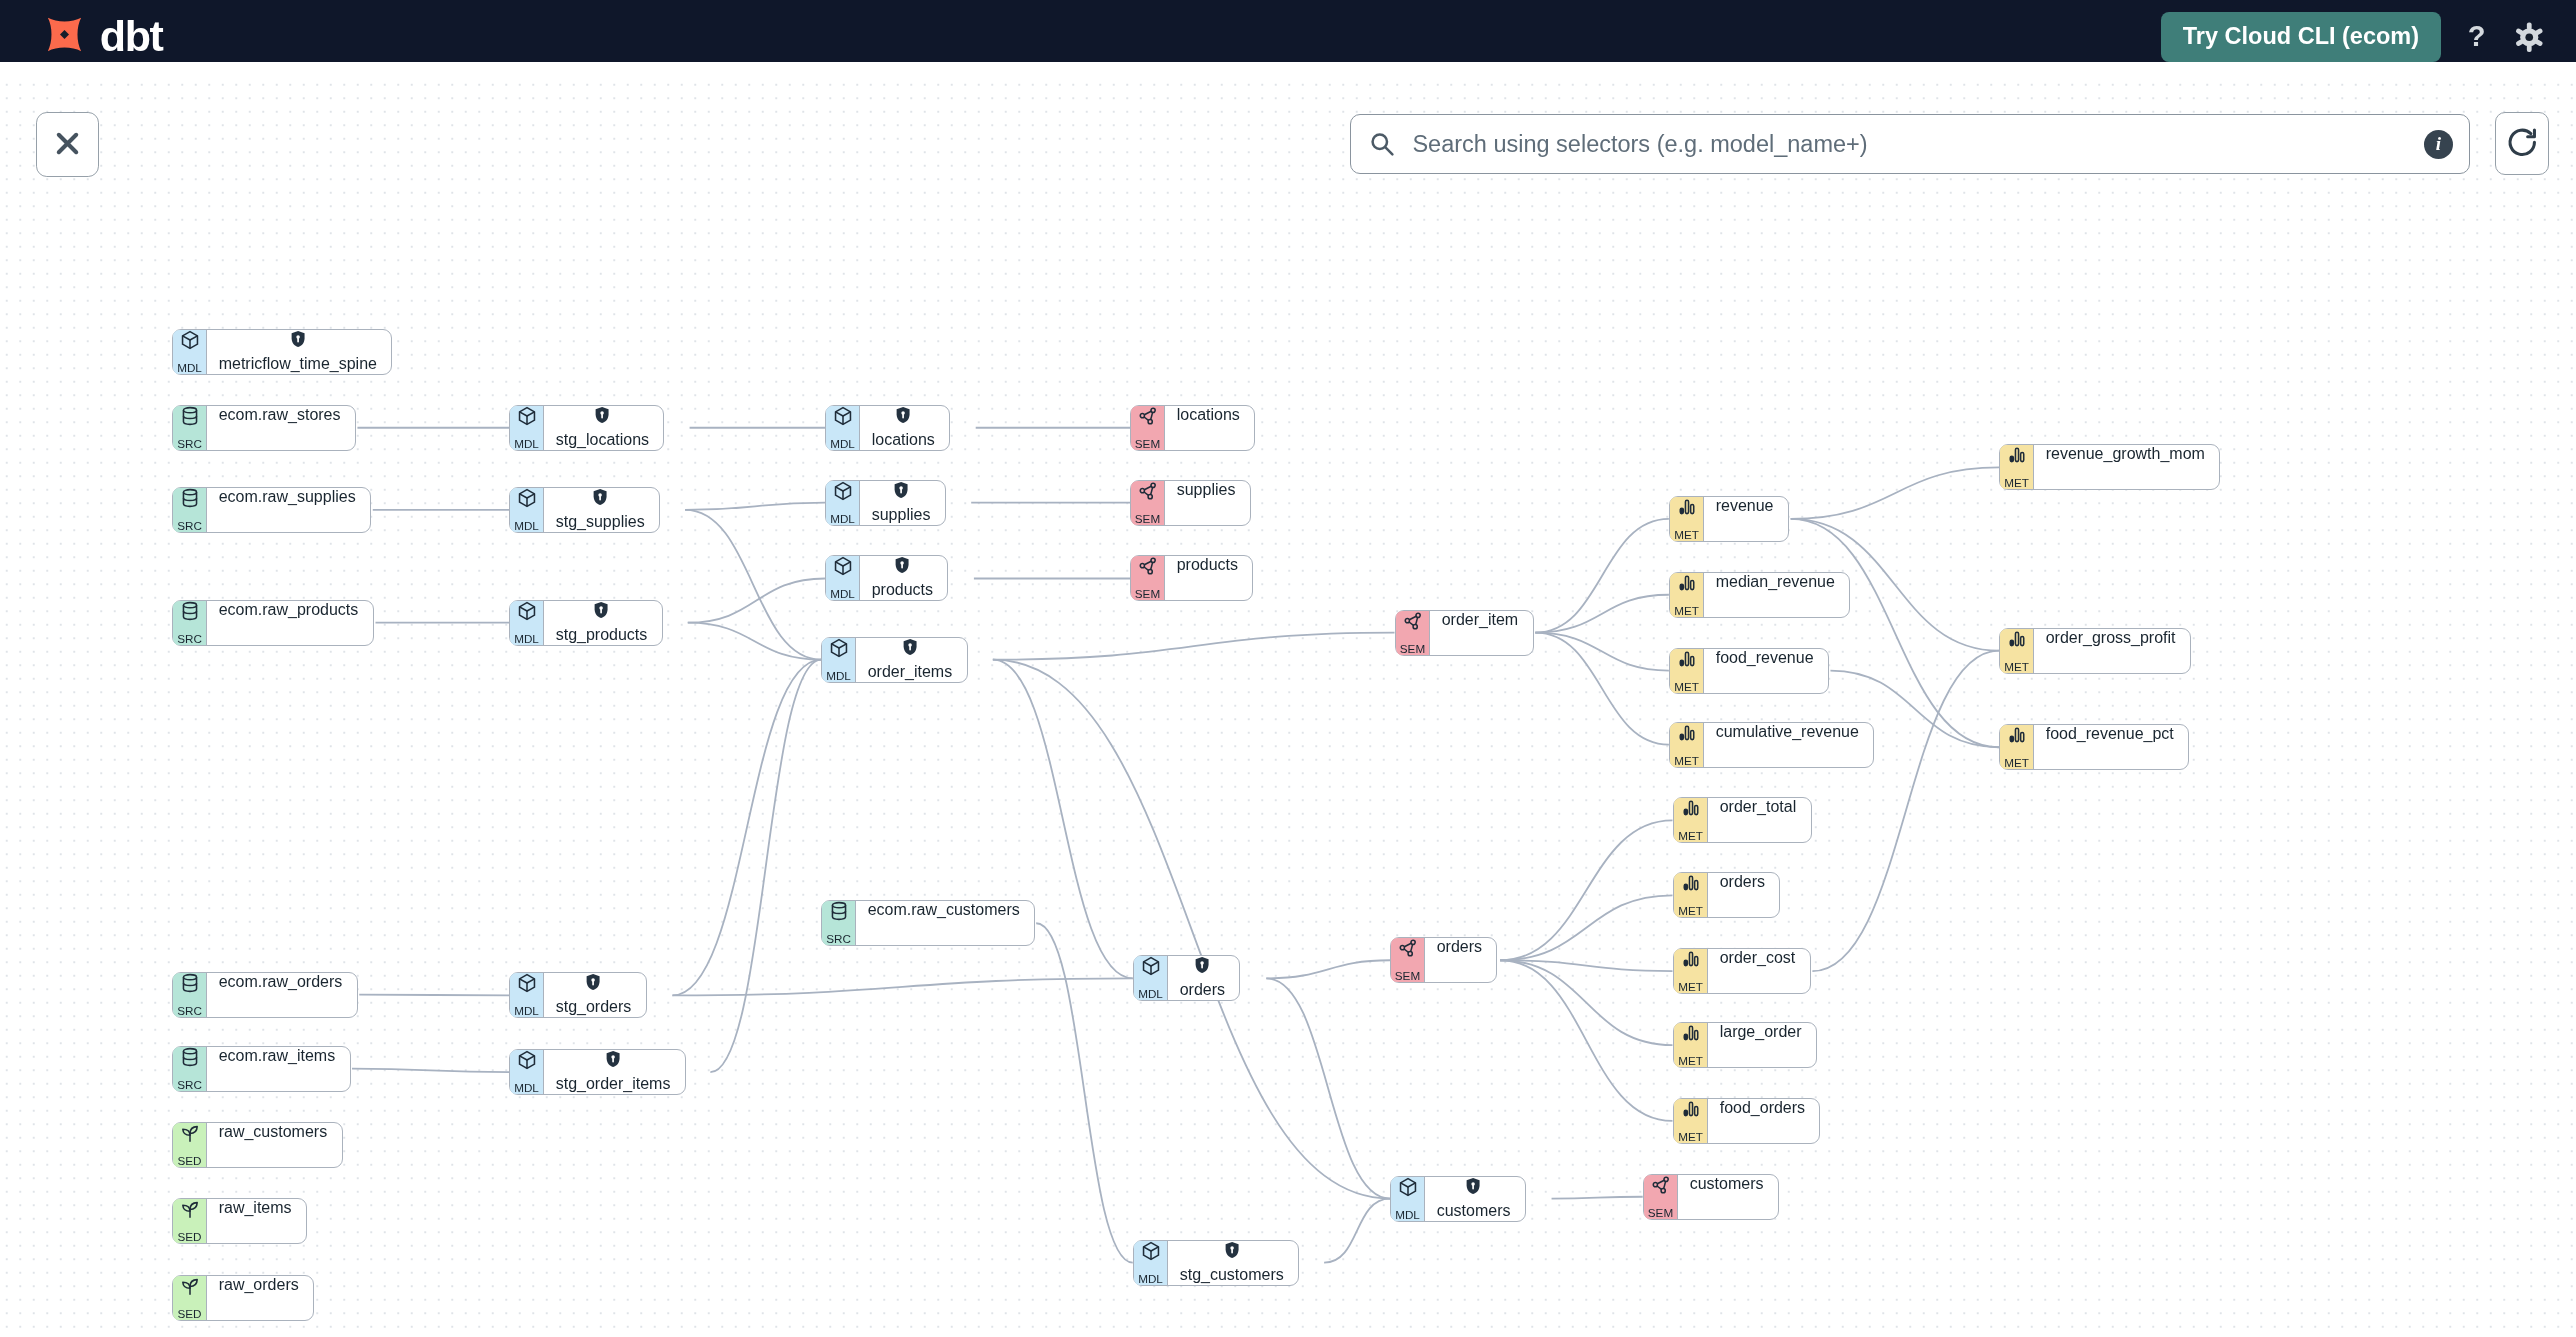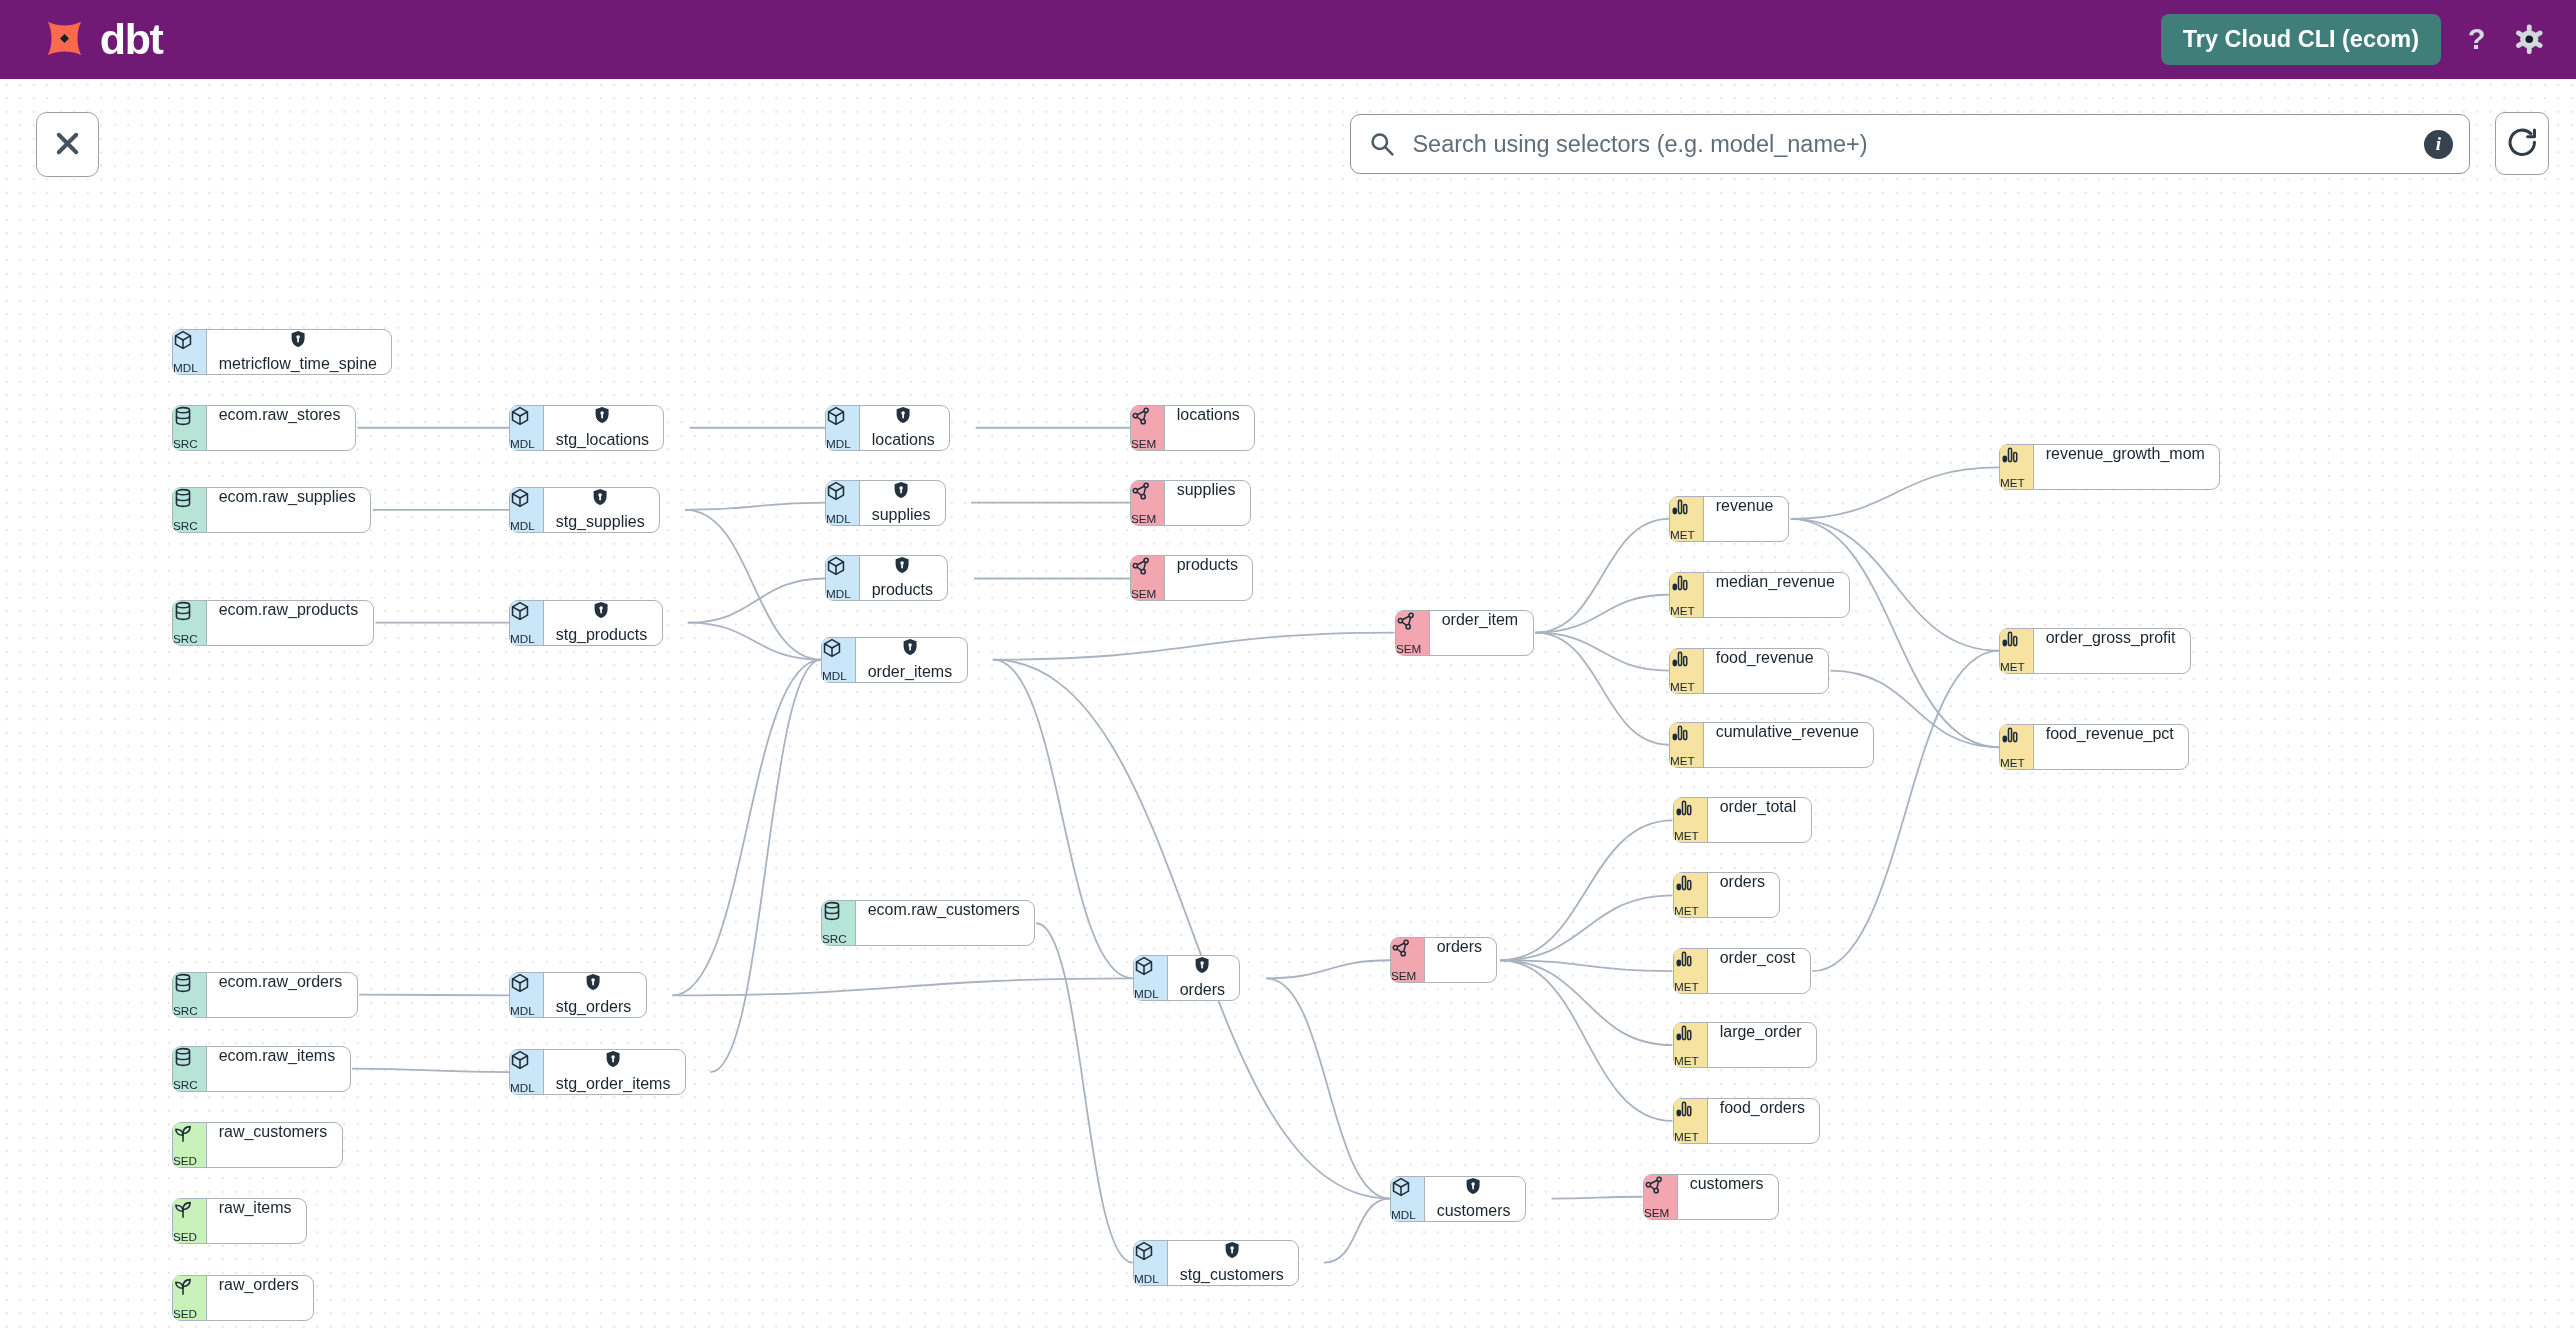--- a/index.html
+++ b/index.html
@@ -1,19 +1,19 @@
 <!DOCTYPE html>
 <html style="font-size:14.4px"><head>
 <meta charset="utf-8">
 <style>
   html,body{margin:0;padding:0;}
   body{width:2576px;height:1338px;overflow:hidden;font-family:"Liberation Sans",sans-serif;background:#fff;position:relative;}
 
   
-  .navbar{position:absolute;top:0;left:0;width:2576px;height:79px;background:#701a75;display:flex;align-items:center;z-index:10;}
+  .navbar{position:absolute;top:0;left:0;width:2576px;height:62px;background:#0f172a;display:flex;align-items:flex-end;z-index:10;}
   .brand{display:flex;align-items:center;margin-left:40px;gap:10.8px;cursor:pointer;}
   .brand-text{color:#ffffff;font-size:43px;font-weight:bold;letter-spacing:-1.4px;line-height:1;}
   .nav-menu{display:flex;align-items:center;gap:51px;margin-left:63px;}
   .nav-item{color:#f2f4f6;font-size:24.4px;font-weight:bold;display:flex;align-items:center;gap:9px;cursor:pointer;white-space:nowrap;}
   .nav-right{margin-left:auto;display:flex;align-items:center;gap:27px;margin-right:31px;}
   .cta-btn{background:#3f7e79;color:#ffffff;font-size:23.5px;font-weight:bold;padding:11.7px 21.7px;border-radius:8.1px;white-space:nowrap;cursor:pointer;}
   .crumbs{display:flex;align-items:center;gap:14.4px;font-size:24.4px;color:#e9edf0;white-space:nowrap;}
   .crumb-account{font-weight:bold;color:#ffffff;}
   .crumb-sep{color:#8793a0;}
   .crumb-project{display:flex;align-items:center;gap:10.8px;cursor:pointer;}
@@ -37,21 +37,21 @@
   .searchbar input{flex:1;border:none;outline:none;font-size:23.5px;color:#22303c;margin-left:14.4px;font-family:"Liberation Sans",sans-serif;background:transparent;}
   .searchbar input::placeholder{color:#5f6d79;opacity:1;}
   .info-badge{min-width:29px;height:29px;border-radius:50%;background:#36434f;color:#fff;display:flex;align-items:center;justify-content:center;
     font-family:"Liberation Serif",serif;font-style:italic;font-weight:bold;font-size:19px;margin-right:16.2px;}
   .refresh-btn{position:absolute;left:2495px;top:34px;width:54px;height:63px;background:#fff;border:1.8px solid #96a0a9;border-radius:10px;
     display:flex;align-items:center;justify-content:center;z-index:5;cursor:pointer;box-sizing:border-box;}
 
   
   .gnode{position:absolute;display:inline-flex;align-items:stretch;height:46px;background:#fff;border:1.8px solid #aab2bd;border-radius:9px;
     z-index:2;box-sizing:border-box;cursor:pointer;}
-  .gnode .badge{width:33px;display:flex;flex-direction:column;align-items:flex-start;justify-content:center;gap:9px;
+  .gnode .badge{width:33px;display:flex;flex-direction:column;align-items:center;justify-content:center;gap:9px;
     border-right:1.8px solid #aab2bd;border-radius:6.3px 0 0 6.3px;}
   .gnode .tlabel{font-size:11.7px;color:#19252f;line-height:1;}
   .gnode .nbody{display:flex;align-items:center;gap:7.2px;padding:0 14.4px 0 11.7px;font-size:16px;color:#19252f;white-space:nowrap;flex-direction:column;}
 </style>
 </head>
 <body>
 
 <div class="navbar">
   <div class="brand">
     <span>

